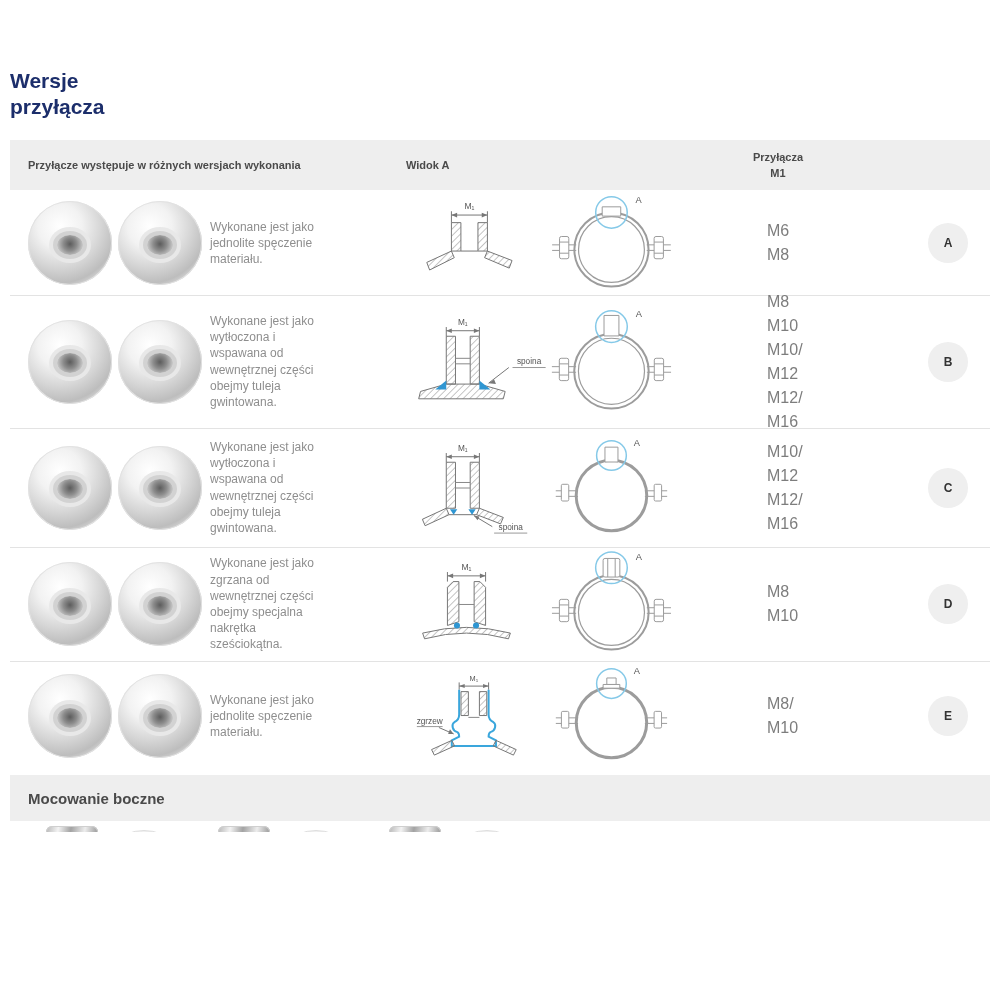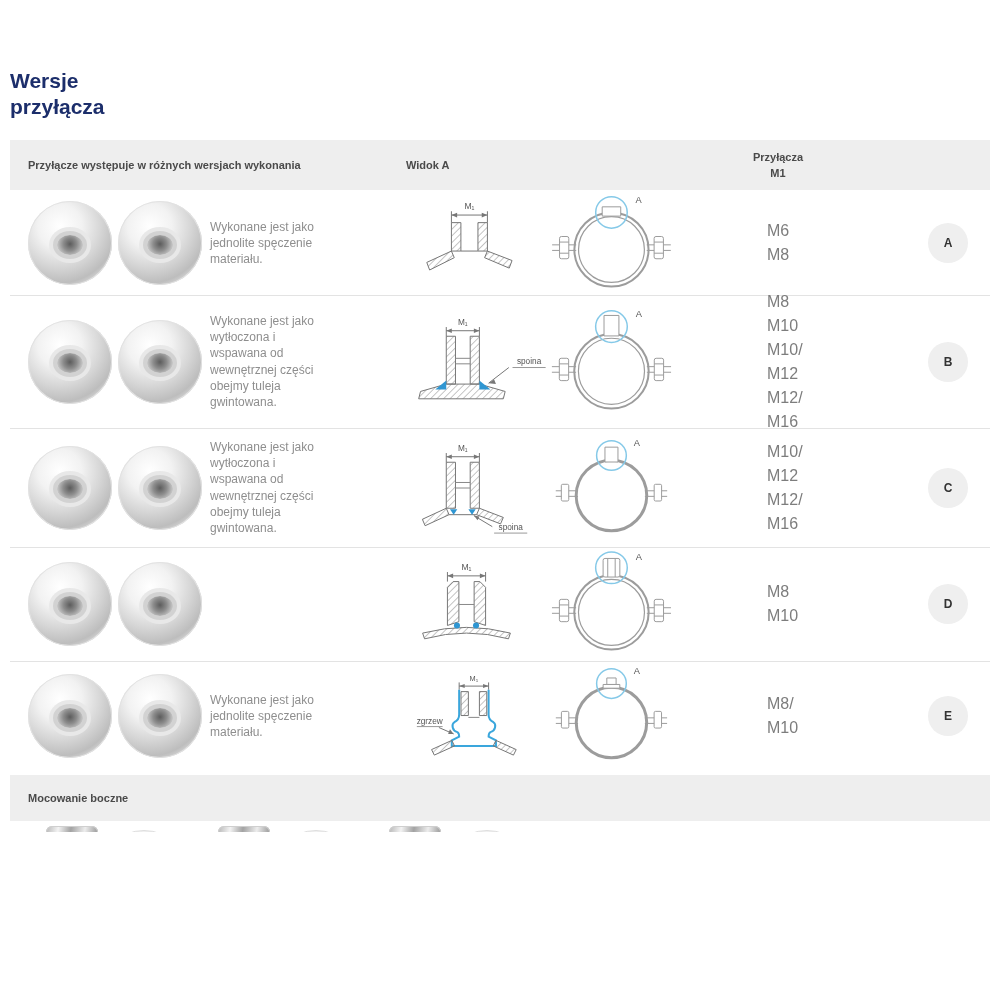--- a/index.html
+++ b/index.html
@@ -31,21 +31,21 @@
   .ph2{left:108px;}
   .desc{left:200px;width:114px;font-size:12px;color:#8e8e8e;line-height:1.35;}
   .secsvg{left:405px;justify-content:center;}
   .clampsvg{left:538px;}
   .m1{left:757px;font-size:16px;color:#7d7d7d;line-height:1.5;white-space:pre-line;}
   .badge{left:918px;}
   .badge .disc{width:40px;height:40px;border-radius:50%;background:#efefef;display:flex;
         align-items:center;justify-content:center;font-size:12px;font-weight:bold;color:#333;}
   .mocbar{position:absolute;left:10px;top:775px;width:980px;height:46px;background:#eeeeee;}
   .mocbar .lbl{position:absolute;left:18px;top:0;height:100%;display:flex;align-items:center;
-        font-size:11px;font-weight:bold;color:#4a4a4a;}
+        font-size:15px;font-weight:bold;color:#4a4a4a;}
   .pgroup{position:absolute;top:826px;width:152px;height:130px;}
   .pg1{left:40px;} .pg2{left:212px;} .pg3{left:383px;}
   .strap{position:absolute;left:6px;top:0;width:52px;height:106px;border-radius:6px 6px 22px 22px;
         background:linear-gradient(100deg,#b5b5b5 0%,#f3f3f3 18%,#a3a3a3 36%,#ededed 56%,#949494 76%,#d9d9d9 100%);
         box-shadow:inset 0 0 0 1px #cfcfcf;}
   .strap .bolt{position:absolute;left:50%;bottom:12px;width:18px;height:18px;margin-left:-9px;border-radius:50%;
         background:radial-gradient(circle at 40% 35%,#f6f6f6,#b8b8b8 60%,#8a8a8a);box-shadow:0 0 0 2px #cbcbcb;}
   .strap .stud{position:absolute;left:50%;bottom:-16px;width:11px;height:18px;margin-left:-5px;border-radius:2px;
         background:linear-gradient(90deg,#9a9a9a,#eaeaea 45%,#8d8d8d);}
   .detail{position:absolute;left:58px;top:4px;width:90px;height:90px;border-radius:50%;
@@ -260,20 +260,21 @@
     <div class="vc ph1">
         <div class="photo">
           <div class="hole"></div>
         </div>
       </div>
     <div class="vc ph2">
         <div class="photo">
           <div class="hole"></div>
         </div>
       </div>
+    <div class="vc desc">Wykonane jest jako zgrzana od wewnętrznej części obejmy specjalna nakrętka sześciokątna.</div>
     <div class="vc secsvg">
       <svg width="124" height="92" viewBox="0 0 130 95">
         <text class="t" x="54" y="12" font-size="9" text-anchor="middle">M₁</text>
         <line x1="34" y1="18" x2="74" y2="18" stroke="#777"></line>
         <polygon points="34,18 40,15.5 40,20.5" fill="#777"></polygon>
           <polygon points="74,18 68,15.5 68,20.5" fill="#777"></polygon>
         <line x1="34" y1="14" x2="34" y2="24" stroke="#777"></line>
           <line x1="74" y1="14" x2="74" y2="24" stroke="#777"></line>
         <polygon points="34,30 40,24 46,24 46,66 34,70" fill="url(#hatch)" stroke="#777"></polygon>
         <polygon points="74,30 68,24 62,24 62,66 74,70" fill="url(#hatch)" stroke="#777"></polygon>

